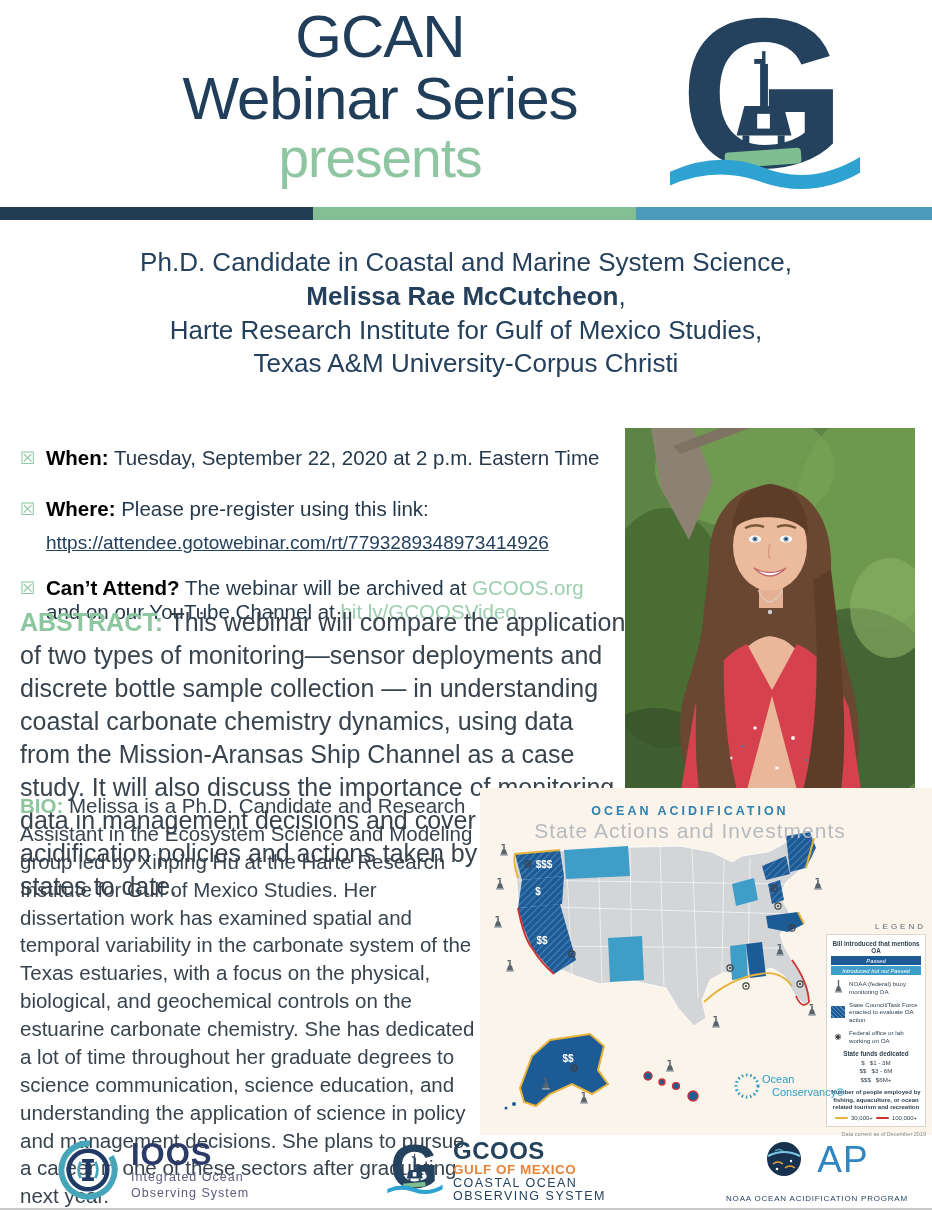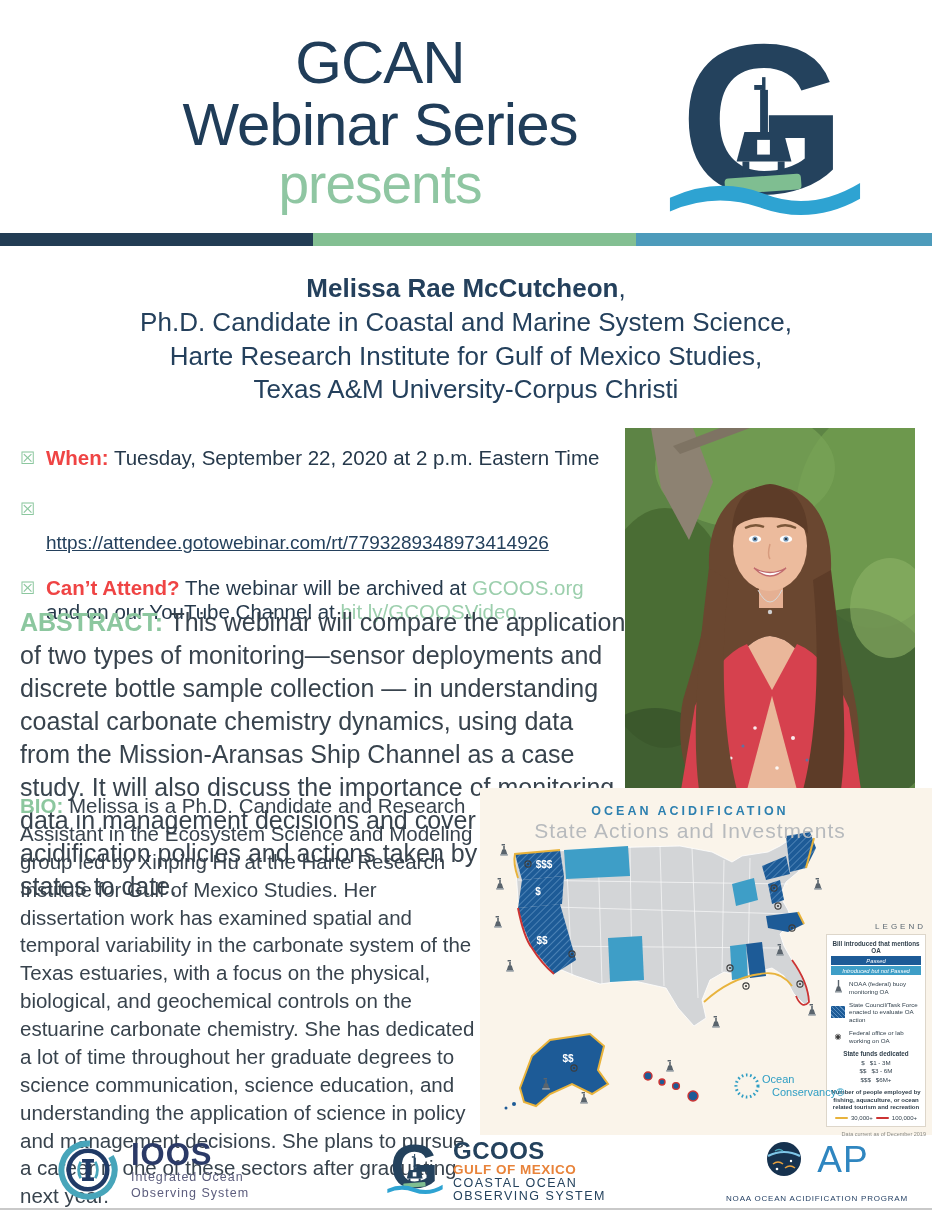--- a/index.html
+++ b/index.html
@@ -1,20 +1,20 @@
 <!DOCTYPE html>
 <html><head>
 <meta charset="utf-8">
 <style>
   html,body{margin:0;padding:0;background:#e8e8e8;}
   .page{position:relative;width:932px;height:1210px;margin:0 auto;background:#ffffff;
         font-family:"Liberation Sans",sans-serif;overflow:hidden;border-bottom:2px solid #c9c9c9;box-sizing:border-box;}
 
   
-  .header{position:relative;height:207px;margin-top:26px;}
+  .header{position:relative;height:207px;}
   .header-titles{position:absolute;left:0;top:6px;width:760px;text-align:center;color:#203d59;line-height:1.03;}
   .ht1,.ht2{font-size:60px;font-weight:500;letter-spacing:-1px;}
   .ht3{font-size:55px;font-weight:500;color:#8fc6a2;letter-spacing:-1px;}
   .header-logo{position:absolute;left:662px;top:10px;width:206px;height:196px;}
 
   
   .bar{display:flex;height:13px;width:100%;}
   .bar .b1{width:33.6%;background:#223c54;}
   .bar .b2{width:34.6%;background:#83bf92;}
   .bar .b3{width:31.8%;background:#4d9bbb;}
@@ -22,21 +22,21 @@
   
   .main-title{margin-top:17px;text-align:center;font-size:28px;font-weight:700;color:#1e3a56;}
   .speaker{margin-top:26px;text-align:center;font-size:26px;color:#24405c;line-height:1.3;}
   .speaker .name{font-weight:700;}
 
   
   .details{position:absolute;left:20px;top:438px;width:612px;color:#26394b;}
   .bullet-row{display:flex;align-items:flex-start;}
   .bullet-glyph{width:26px;flex:0 0 26px;color:#8cc79f;font-size:17px;line-height:26px;}
   .bullet-content{font-size:20.5px;line-height:1.15;}
-  .g-label{color:#ef4444;font-weight:700;}
+  .g-label{color:#000000;font-weight:700;}
   .row-when{margin-top:8px;}
   .row-where{margin-top:25px;}
   .where-link{display:block;margin:9px 0 0 26px;font-size:19px;font-weight:500;color:#24405c;
               text-decoration:underline;letter-spacing:0;}
   .row-cant{margin-top:22px;}
   .row-cant .bullet-content{max-width:566px;}
   .g-link{color:#9ccfad;text-decoration:none;}
 
   
   .abstract{position:absolute;left:20px;top:606px;width:606px;font-size:25px;line-height:1.32;color:#38434d;}
@@ -127,33 +127,34 @@
   </div>
 
   <div class="bar">
     <div class="b1"></div>
     <div class="b2"></div>
     <div class="b3"></div>
   </div>
 
 
   <div class="speaker">
+    <div>Ph.D. Candidate in Coastal and Marine System Science,</div>
     <div><span class="name">Melissa Rae McCutcheon</span><span>,</span></div>
-    <div>Ph.D. Candidate in Coastal and Marine System Science,</div>
     <div>Harte Research Institute for Gulf of Mexico Studies,</div>
     <div>Texas A&amp;M University-Corpus Christi</div>
   </div>
 
   <div class="details">
     <div class="bullet-row row-when">
       <span class="bullet-glyph">☒</span>
       <span class="bullet-content"><span class="g-label">When:</span><span> Tuesday, September 22, 2020 at 2 p.m. Eastern Time</span></span>
     </div>
     <div class="bullet-row row-where">
       <span class="bullet-glyph">☒</span>
+      <span class="bullet-content"><span class="g-label">Where:</span><span> Please pre-register using this link:</span></span>
     </div>
     <a class="where-link" href="#">https://attendee.gotowebinar.com/rt/7793289348973414926</a>
     <div class="bullet-row row-cant">
       <span class="bullet-glyph">☒</span>
       <span class="bullet-content"><span class="g-label">Can’t Attend?</span><span> The webinar will be archived at </span><a class="g-link" href="#">GCOOS.org</a><span> and on our YouTube Channel at </span><a class="g-link" href="#">bit.ly/GCOOSVideo</a><span>.</span></span>
     </div>
   </div>
 
   <div class="abstract"><span class="p-label">ABSTRACT:</span><span> This webinar will compare the application of two types of monitoring—sensor deployments and discrete bottle sample collection — in understanding coastal carbonate chemistry dynamics, using data from the Mission-Aransas Ship Channel as a case study. It will also discuss the importance of monitoring data in management decisions and cover the coastal acidification policies and actions taken by different states to date.</span></div>
 

